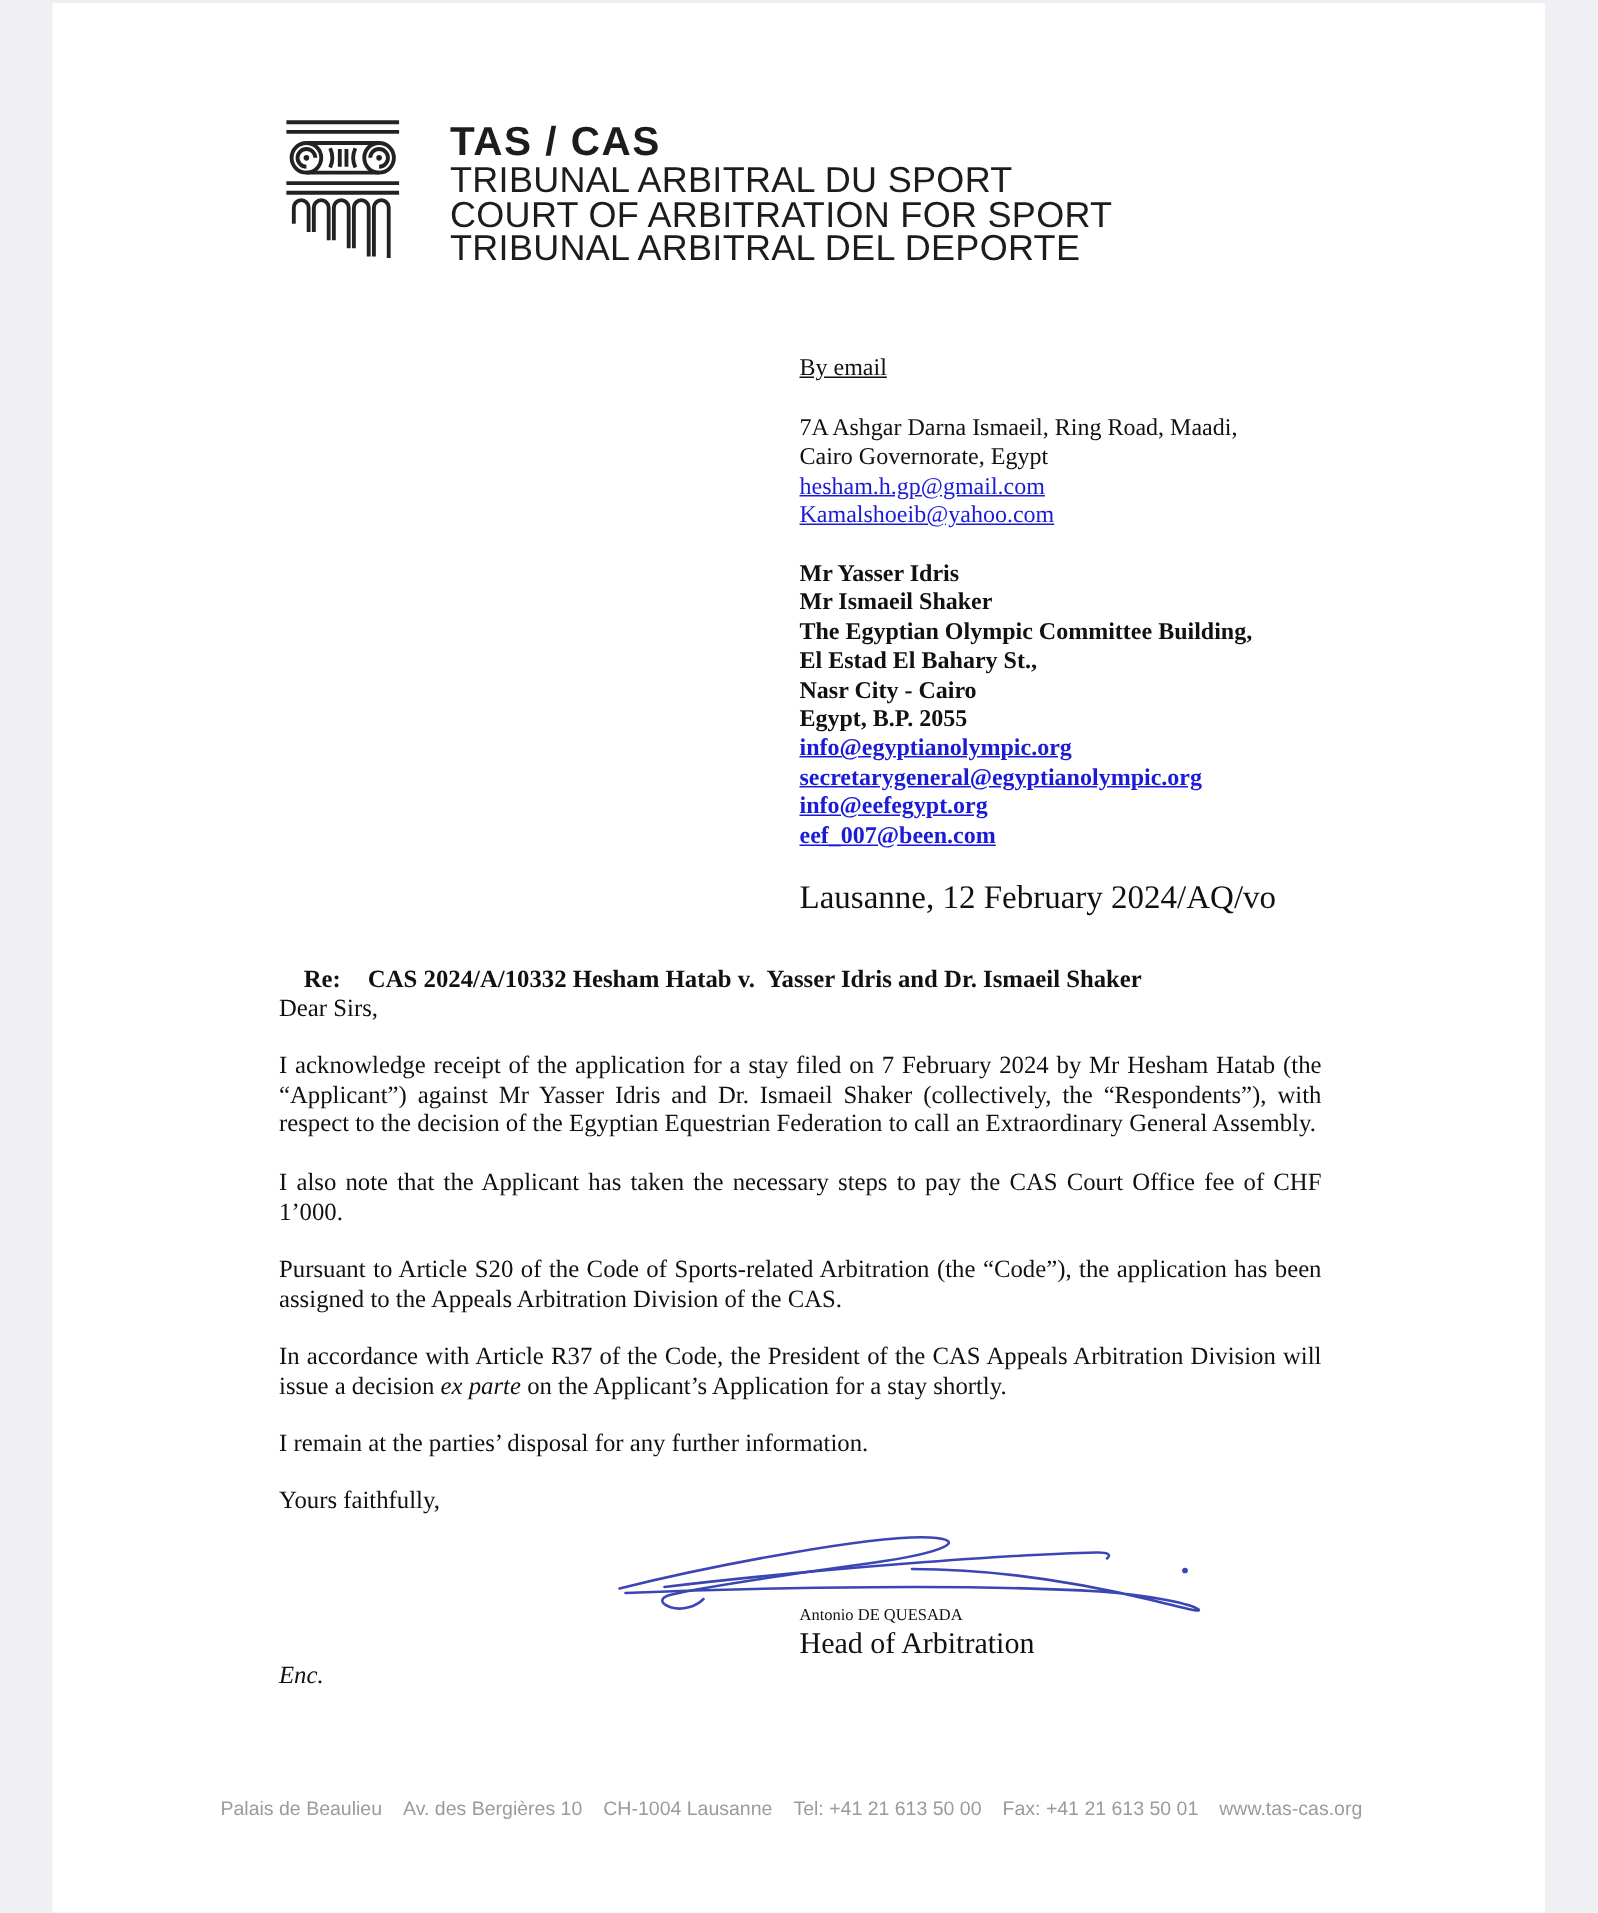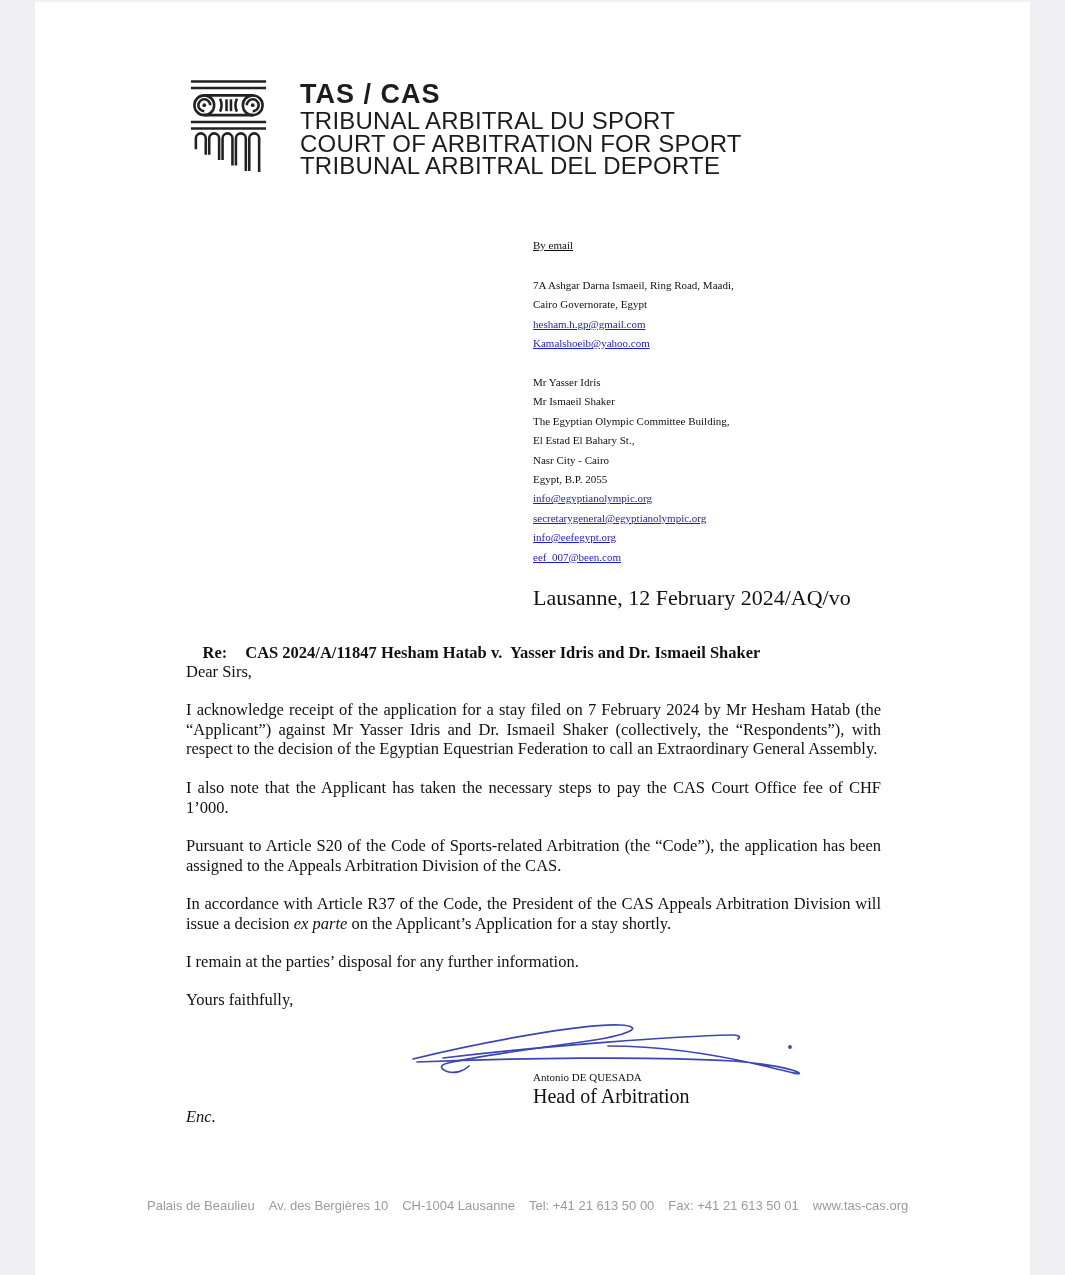--- a/index.html
+++ b/index.html
@@ -21,24 +21,24 @@
   
   .logo { left: 150px; top: 76px; width: 87px; height: 95px; }
   .header-text { left: 265px; top: 78px; font-family: "Liberation Sans", sans-serif; color: #1c1c1c; }
   .brand {
     font-size: 27px; font-weight: bold; letter-spacing: 1px;
     line-height: 28px; margin-bottom: 2px;
   }
   .subtitle { font-size: 24px; line-height: 22.7px; letter-spacing: 0.2px; }
 
   
-  .addr-col { left: 498px; font-size: 11px; line-height: 19.4px; }
+  .addr-col { left: 498px; font-size: 16px; line-height: 19.4px; }
   .by-email { top: 234px; text-decoration: underline; }
   .block1 { top: 274px; }
-  .block2 { top: 371px; }
+  .block2 { top: 371px; font-weight: bold; }
   .email-link {
     display: block;
     color: #1b1bd6;
     text-decoration: underline;
     cursor: pointer;
   }
   .dateline { left: 498px; top: 583px; font-size: 22px; }
 
   
   .ref-line {
@@ -135,21 +135,21 @@
     <div>Egypt, B.P. 2055</div>
     <a class="email-link">info@egyptianolympic.org</a>
     <a class="email-link">secretarygeneral@egyptianolympic.org</a>
     <a class="email-link">info@eefegypt.org</a>
     <a class="email-link">eef_007@been.com</a>
   </div>
 
   <div class="abs dateline">Lausanne, 12 February 2024/AQ/vo</div>
 
   <div class="abs ref-line">
-    <span>Re:</span><span class="ref-text">CAS 2024/A/11847 Hesham Hatab v.  Yasser Idris and Dr. Ismaeil Shaker</span>
+    <span>Re:</span><span class="ref-text">CAS 2024/A/10332 Hesham Hatab v.  Yasser Idris and Dr. Ismaeil Shaker</span>
   </div>
 
   <div class="abs salutation">Dear Sirs,</div>
 
   <p class="abs para p1">I acknowledge receipt of the application for a stay filed on 7 February 2024 by Mr Hesham Hatab (the “Applicant”) against Mr Yasser Idris and Dr. Ismaeil Shaker (collectively, the “Respondents”), with respect to the decision of the Egyptian Equestrian Federation to call an Extraordinary General Assembly.</p>
   <p class="abs para p2">I also note that the Applicant has taken the necessary steps to pay the CAS Court Office fee of CHF 1’000.</p>
   <p class="abs para p3">Pursuant to Article S20 of the Code of Sports-related Arbitration (the “Code”), the application has been assigned to the Appeals Arbitration Division of the CAS.</p>
   <p class="abs para p4"><span>In accordance with Article R37 of the Code, the President of the CAS Appeals Arbitration Division will issue a decision </span><span class="italic">ex parte</span><span> on the Applicant’s Application for a stay shortly.</span></p>
   <p class="abs para p5">I remain at the parties’ disposal for any further information.</p>
 

